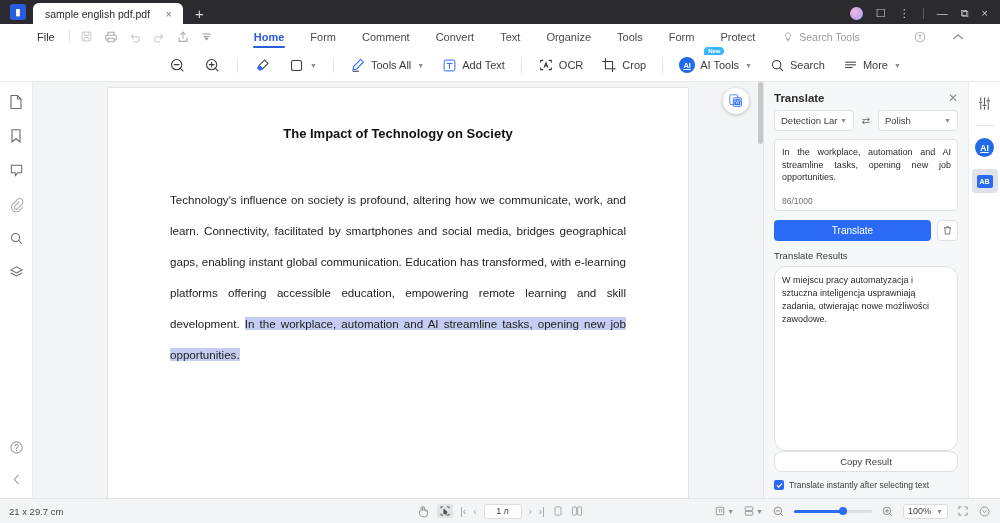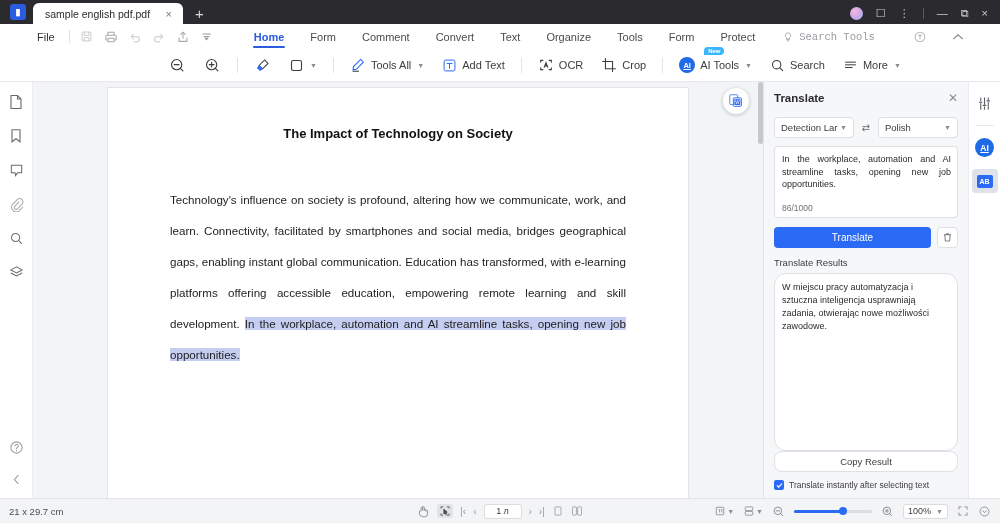--- a/index.html
+++ b/index.html
@@ -49,21 +49,21 @@
   .ribbon-tabs { display: flex; align-items: center; gap: 0; margin-left: 22px; }
   .rtab {
     font-size: 11px; color: #4a4a4f; padding: 0 13px; height: 25px;
     display: flex; align-items: center; cursor: pointer; position: relative;
   }
   .rtab.active { color: #2a5ce0; font-weight: 600; }
   .rtab.active::after {
     content: ''; position: absolute; left: 12px; right: 12px; bottom: 1px;
     height: 2px; background: #2a5ce0; border-radius: 1px;
   }
-  .search-tools { display: flex; align-items: center; gap: 5px; margin-left: 14px; cursor: pointer; font-family: Liberation Mono, monospace; }
+  .search-tools { display: flex; align-items: center; gap: 5px; margin-left: 14px; cursor: pointer; }
   .search-tools span { font-size: 10.5px; color: #9a9aa0; }
   .menu-right { margin-left: auto; display: flex; align-items: center; gap: 14px; padding-right: 2px; }
 
   
   .toolbar {
     height: 33px; background: #fff; border-bottom: 1px solid #e8e8ec;
     display: flex; align-items: center; flex: 0 0 33px; padding-left: 160px; gap: 0;
   }
   .tool {
     display: flex; align-items: center; gap: 5px; padding: 0 9px; height: 25px;
@@ -106,21 +106,21 @@
   }
 
   
   .panel {
     width: 205px; background: #f6f7f9; border-left: 1px solid #e4e4e8;
     display: flex; flex-direction: column; flex: 0 0 205px; padding: 0 10px;
   }
   .panel-head { display: flex; align-items: center; height: 28px; padding-top: 4px; }
   .panel-title { font-size: 11.5px; color: #2b2b2f; font-weight: 600; }
   .panel-close { margin-left: auto; color: #8b8b91; font-size: 12px; cursor: pointer; }
-  .lang-row { display: flex; align-items: center; gap: 5px; margin-top: 7px; }
+  .lang-row { display: flex; align-items: center; gap: 5px; }
   .lang-sel {
     flex: 1; height: 21px; background: #fff; border: 1px solid #dfe0e5; border-radius: 4px;
     display: flex; align-items: center; padding: 0 6px; cursor: pointer;
   }
   .lang-sel span.t { font-size: 9.5px; color: #3c3c41; white-space: nowrap; overflow: hidden; }
   .lang-sel span.c { margin-left: auto; font-size: 7px; color: #8b8b91; }
   .swap { color: #6a6a70; font-size: 10px; cursor: pointer; width: 14px; text-align: center; }
   .src-box {
     margin-top: 8px; background: #fff; border: 1px solid #dfe0e5; border-radius: 4px;
     height: 72px; padding: 6px 6px 4px 7px; position: relative; cursor: text;

